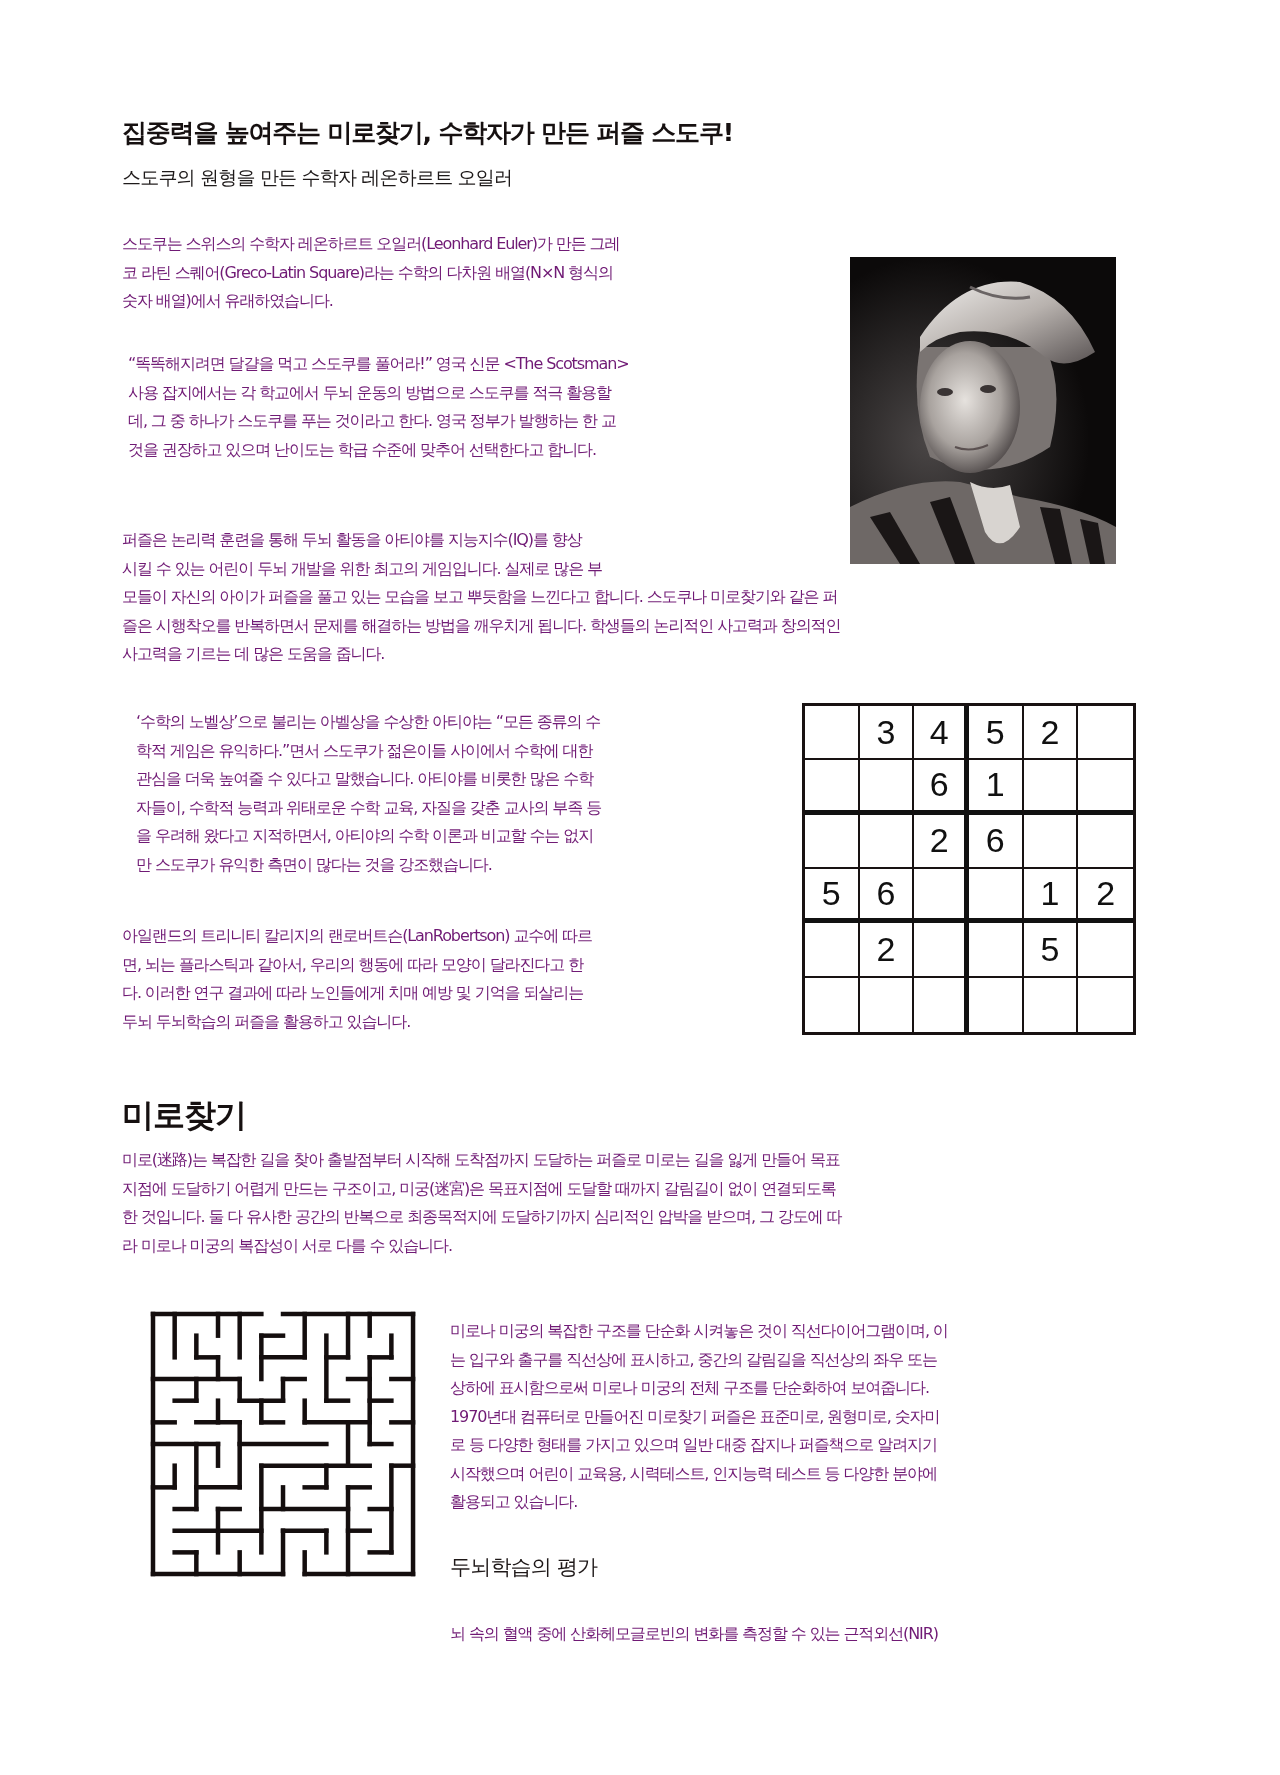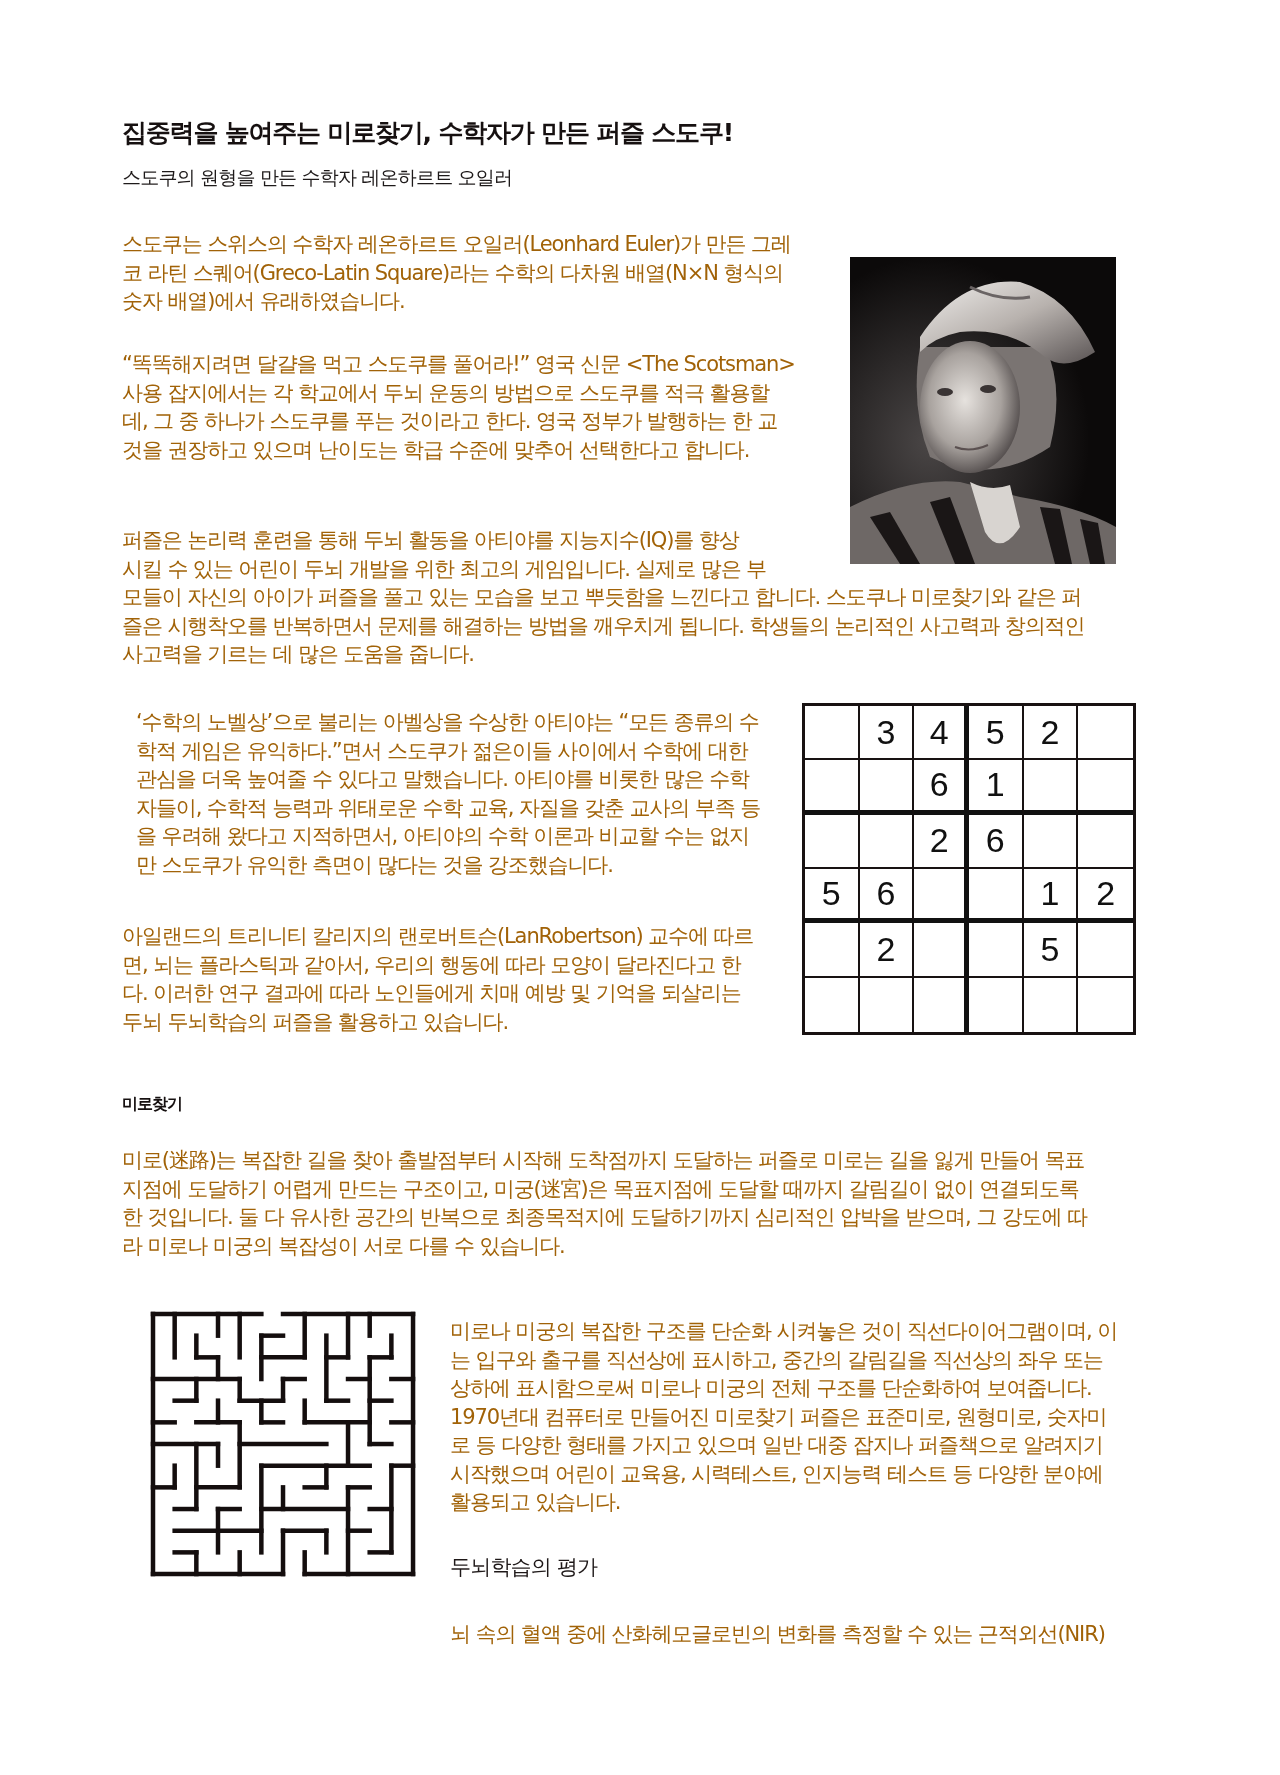--- a/index.html
+++ b/index.html
@@ -1,22 +1,22 @@
 <!DOCTYPE html>
 <html><head>
 <meta charset="utf-8">
 <style>
   html, body { margin: 0; padding: 0; background: #ffffff; }
   body { width: 1280px; height: 1775px; position: relative; overflow: hidden;
          font-family: "DejaVu Sans", "Liberation Sans", sans-serif; color: #1a1414; }
   h1.title { position: absolute; left: 122px; top: 116px; margin: 0; font-size: 25px; font-weight: bold; letter-spacing: -1.2px; color: #161010; }
   .subtitle { position: absolute; left: 122px; top: 165px; font-size: 19px; letter-spacing: -0.8px; color: #1e1a1a; }
-  .para { position: absolute; left: 122px; font-size: 21px; line-height: 28.5px; letter-spacing: -1.1px; color: #a16207; margin: 0; }
+  .para { position: absolute; left: 122px; font-size: 16px; line-height: 28.5px; letter-spacing: -1.1px; color: #701a75; margin: 0; }
   .para .ln { display: block; white-space: nowrap; }
-  .h2 { position: absolute; left: 122px; top: 1094px; margin: 0; font-size: 16px; font-weight: bold; letter-spacing: -1px; color: #161010; }
+  .h2 { position: absolute; left: 122px; top: 1094px; margin: 0; font-size: 32px; font-weight: bold; letter-spacing: -1px; color: #161010; }
   .h3 { position: absolute; left: 450px; top: 1553px; margin: 0; font-size: 21px; font-weight: normal; letter-spacing: -0.8px; color: #1e1818; }
   .portrait { position: absolute; left: 850px; top: 257px; width: 266px; height: 307px; overflow: hidden; background: #0e0c0c; }
   .sudoku { position: absolute; left: 802px; top: 703px; width: 334px; height: 332px; border: 3px solid #181212; box-sizing: border-box;
             display: grid; grid-template-columns: repeat(6, 1fr); grid-template-rows: repeat(6, 1fr); }
   .cell { border-right: 2px solid #181212; border-bottom: 2px solid #181212; box-sizing: border-box;
           display: flex; align-items: center; justify-content: center;
           font-family: "Liberation Sans", sans-serif; font-size: 34px; color: #111; }
   .cell.c5 { border-right: none; }
   .cell.r5 { border-bottom: none; }
   .cell.c2 { border-right: 5px solid #111; }
@@ -28,21 +28,21 @@
 
 <h1 class="title">집중력을 높여주는 미로찾기, 수학자가 만든 퍼즐 스도쿠!</h1>
 <div class="subtitle">스도쿠의 원형을 만든 수학자 레온하르트 오일러</div>
 
 <div class="para" style="top:230px;">
   <span class="ln">스도쿠는 스위스의 수학자 레온하르트 오일러(Leonhard Euler)가 만든 그레</span>
   <span class="ln">코 라틴 스퀘어(Greco-Latin Square)라는 수학의 다차원 배열(N×N 형식의</span>
   <span class="ln">숫자 배열)에서 유래하였습니다.</span>
 </div>
 
-<div class="para" style="top:350px;">
+<div class="para" style="top:350px;margin-left:6px;">
   <span class="ln">“똑똑해지려면 달걀을 먹고 스도쿠를 풀어라!” 영국 신문 &lt;The Scotsman&gt;</span>
   <span class="ln">사용 잡지에서는 각 학교에서 두뇌 운동의 방법으로 스도쿠를 적극 활용할</span>
   <span class="ln">데, 그 중 하나가 스도쿠를 푸는 것이라고 한다. 영국 정부가 발행하는 한 교</span>
   <span class="ln">것을 권장하고 있으며 난이도는 학급 수준에 맞추어 선택한다고 합니다.</span>
 </div>
 
 <div class="para" style="top:526px;">
   <span class="ln">퍼즐은 논리력 훈련을 통해 두뇌 활동을 아티야를 지능지수(IQ)를 향상</span>
   <span class="ln">시킬 수 있는 어린이 두뇌 개발을 위한 최고의 게임입니다. 실제로 많은 부</span>
   <span class="ln">모들이 자신의 아이가 퍼즐을 풀고 있는 모습을 보고 뿌듯함을 느낀다고 합니다. 스도쿠나 미로찾기와 같은 퍼</span>

